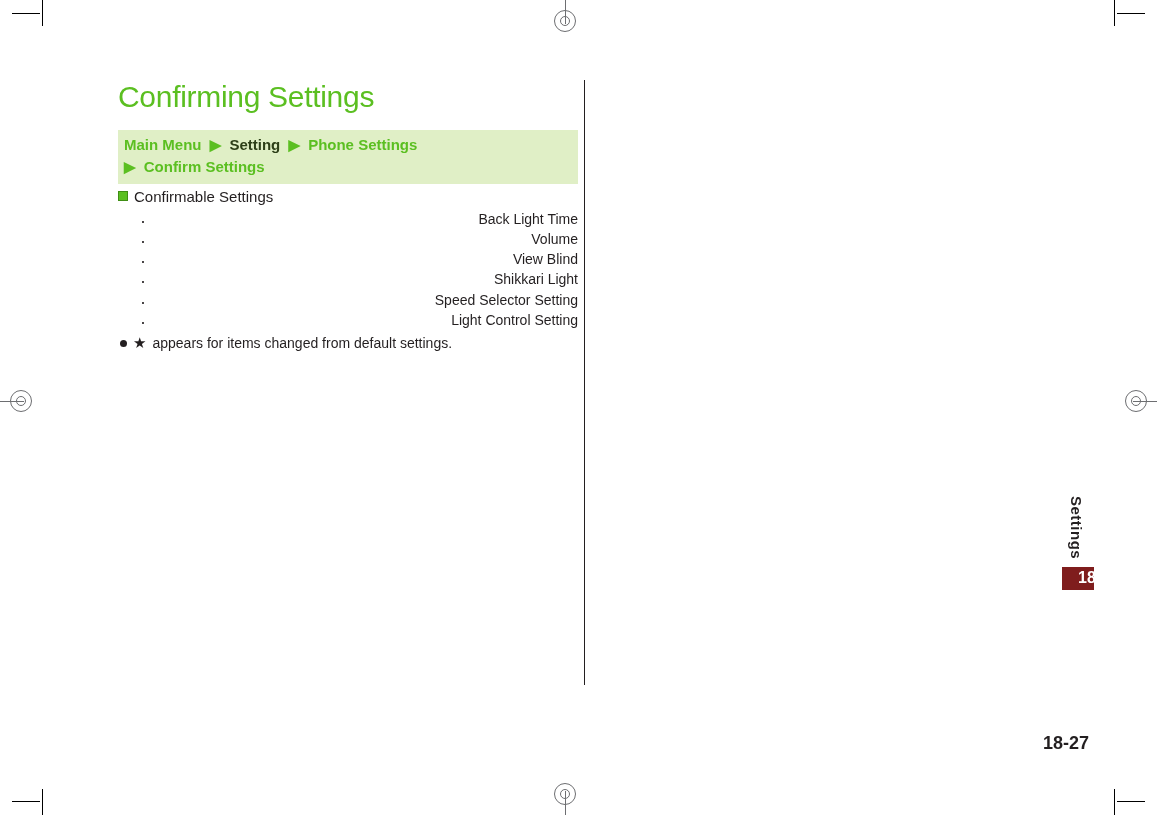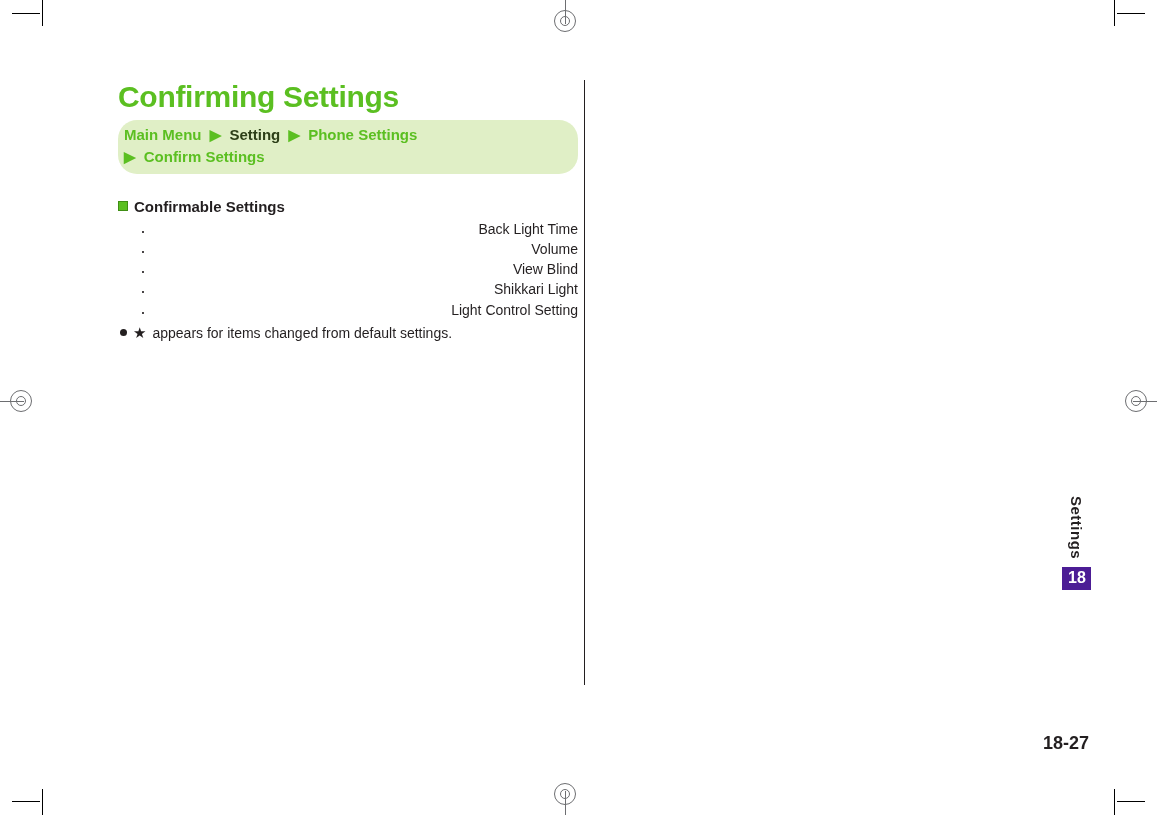--- a/index.html
+++ b/index.html
@@ -61,47 +61,46 @@
     position:absolute;
     left: 584px;
     top: 80px;
     width: 1px;
     height: 605px;
     background: #231f20;
   }
 
   h1.page-title {
     font-size: 30px;
-    font-weight: bold;
+    font-weight: normal;
     color: #5bbf21;
     letter-spacing: -0.3px;
-    margin-bottom: 6px;
+    margin-bottom: 16px;
     font-stretch: condensed;
   }
 
   .breadcrumb {
     background: #e0efc6;
     padding: 4px 8px 6px 6px;
     font-size: 15px;
     font-weight: bold;
     color: #5bbf21;
     line-height: 1.45;
     font-stretch: condensed;
-    border-radius: 19px;
   }
   .breadcrumb .bc-sep {
     display:inline-block;
     margin: 0 4px;
     color:#5bbf21;
   }
   .breadcrumb .bc-item.dark { color:#2d3f18; }
 
   .section-head {
-    margin-top: 24px;
-    font-weight: bold;
+    margin-top: 4px;
+    font-weight: normal;
     font-size: 15px;
     font-stretch: condensed;
     display:flex;
     align-items:center;
     gap:6px;
   }
   .sq {
     width:10px; height:10px; display:inline-block;
     background:#5bbf21;
     border:1px solid #3f8e14;
@@ -154,25 +153,25 @@
     writing-mode: vertical-rl;
     font-weight:bold;
     font-size: 15px;
     color:#231f20;
     padding: 4px 6px;
     display:inline-block;
     font-stretch: condensed;
     letter-spacing: 0.5px;
   }
   .sidebar-chapter {
-    background:#4c1d95;
+    background:#7f1d1d;
     color:#fff;
     font-weight:bold;
     font-size:16px;
-    padding: 2px 6px 3px;
+    padding: 2px 16px 3px;
     font-stretch: condensed;
   }
 
   .page-number {
     position:absolute;
     right: 68px;
     top: 725px;
     font-size: 18px;
     font-weight: bold;
     color:#231f20;
@@ -228,20 +227,21 @@
   <div class="section-head">
     <span class="sq"></span>
     <span>Confirmable Settings</span>
   </div>
 
   <ul class="settings-list">
     <li>Back Light Time</li>
     <li>Volume</li>
     <li>View Blind</li>
     <li>Shikkari Light</li>
+    <li>Speed Selector Setting</li>
     <li>Light Control Setting</li>
   </ul>
 
   <div class="note">
     <span class="bullet"></span>
     <span class="star">★</span>
     <span>appears for items changed from default settings.</span>
   </div>
 
 </div>

